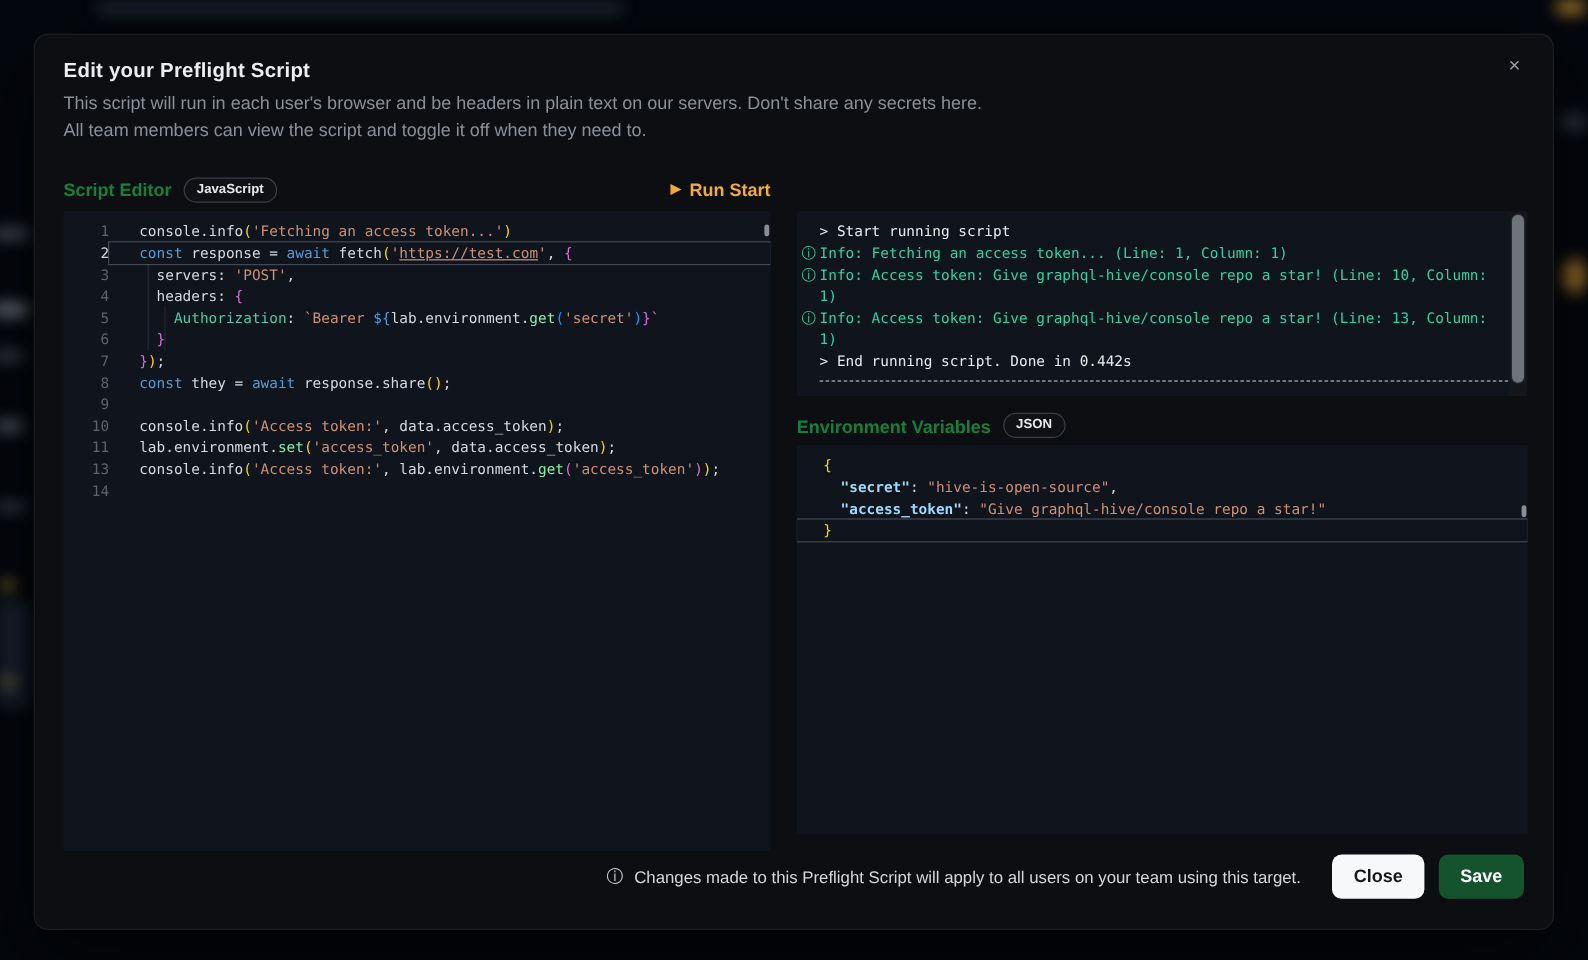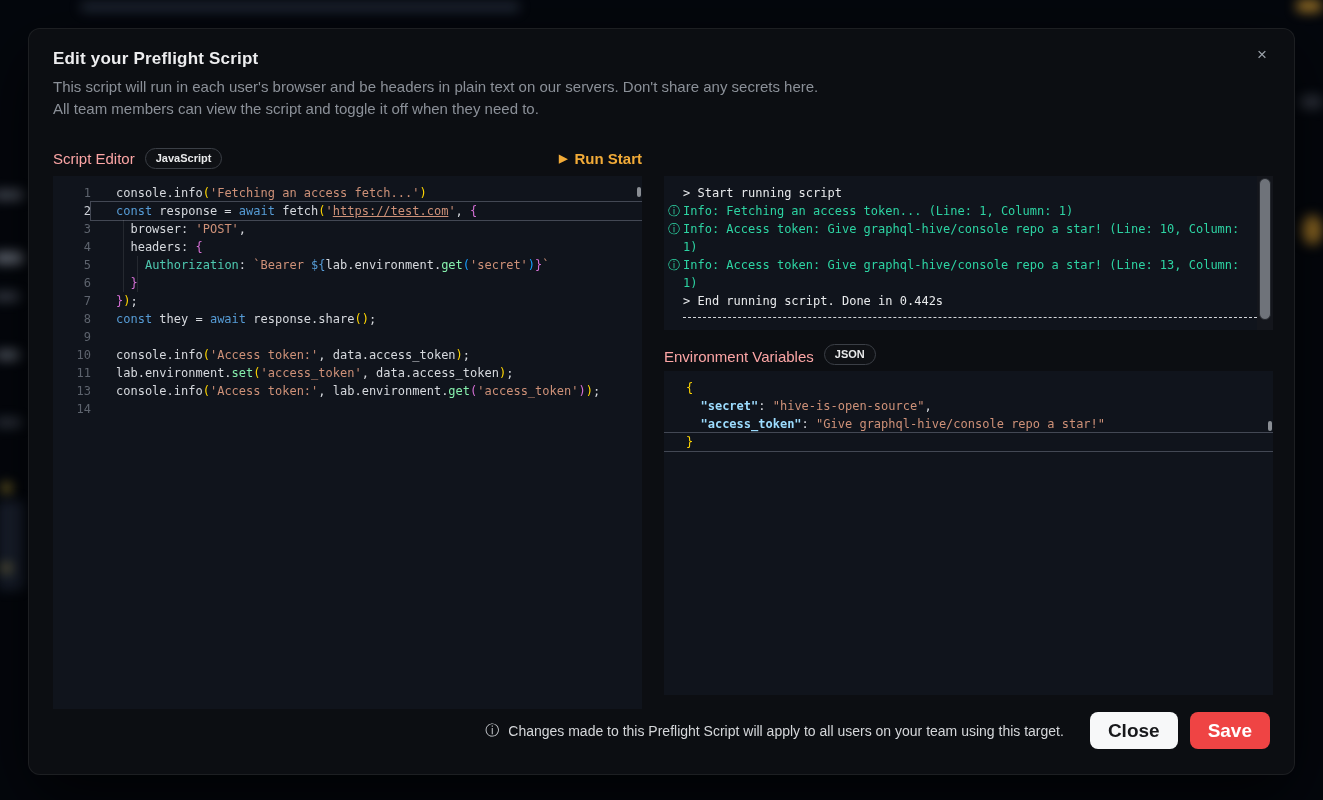--- a/index.html
+++ b/index.html
@@ -18,21 +18,21 @@
   .modal-title { position:absolute; left:24px; top:20px; font-size:17px; font-weight:700;
                  color:#ededef; letter-spacing:0.2px; }
   .modal-close { position:absolute; right:18px; top:12px; width:28px; height:28px;
                  color:#9aa0a8; font-size:17px; line-height:28px; text-align:center;
                  cursor:pointer; }
   .modal-desc { position:absolute; left:24px; color:#8b9098; font-size:15px; }
   .desc1 { top:49px; } .desc2 { top:71px; }
 
   
   .sec-head { position:absolute; display:flex; align-items:center; height:26px; }
-  .sec-title { font-size:15px; font-weight:400; color:#fca5a5; }
+  .sec-title { font-size:15px; font-weight:700; color:#15803d; }
   .badge { margin-left:10px; font-size:11px; font-weight:700; color:#e8e9ea;
            border:1px solid #3b3f46; background:#0f1115; border-radius:999px;
            padding:3px 10px; line-height:13px; }
   .amber-link { display:flex; align-items:center; gap:7px; color:#f2ab38;
                 font-size:15px; font-weight:700; cursor:pointer; }
   .amber-link .glyph { font-size:11px; line-height:11px; }
 
   
   .panel { position:absolute; background:#10141c; overflow:hidden; }
   .mono, .cl-row, .con-row { font-family:"DejaVu Sans Mono","Liberation Mono",monospace;
@@ -71,23 +71,23 @@
 
   .v-scrollbar { position:absolute; right:0; top:0; bottom:0; width:16px; background:#14161c; }
   .v-scrollbar .thumb { position:absolute; left:2px; right:2px; top:2px; bottom:10px;
                         background:#6f737a; border-radius:6px; border:1px solid #23262c; }
 
   
   .footer { position:absolute; right:24px; top:683px; display:flex; align-items:center; gap:12px; }
   .foot-note { display:flex; align-items:center; gap:9px; color:#d5d7da; font-size:14px; }
   .foot-note .i-ic { color:#cfd2d6; font-size:14px; }
   .btn { height:37px; border:none; border-radius:8px; font-family:"Liberation Sans",sans-serif;
-         font-size:19px; font-weight:700; padding:0 18px; cursor:pointer; }
+         font-size:15px; font-weight:700; padding:0 18px; cursor:pointer; }
   .btn-close { background:#f7f8f9; color:#17181b; margin-left:14px; }
-  .btn-save  { background:#ef4444; color:#ffffff; }
+  .btn-save  { background:#14532d; color:#ffffff; }
 </style>
 </head>
 <body>
 
 <div class="backdrop">
   <div class="blob" style="left:80px;top:2px;width:440px;height:10px;background:rgba(120,140,175,0.25)"></div>
   <div class="blob" style="left:-6px;top:190px;width:30px;height:10px;background:rgba(170,180,200,0.45)"></div>
   <div class="blob" style="left:-6px;top:252px;width:30px;height:12px;background:rgba(200,210,225,0.55)"></div>
   <div class="blob" style="left:-6px;top:292px;width:26px;height:9px;background:rgba(160,170,190,0.4)"></div>
   <div class="blob" style="left:-4px;top:350px;width:24px;height:10px;background:rgba(180,190,205,0.5)"></div>
@@ -113,23 +113,23 @@
     <span style="flex:1"></span>
     <span class="amber-link">
       <span class="glyph">▶</span>
       <span>Run Start</span>
     </span>
   </div>
 
 
   <div id="script-panel" class="panel">
     <div class="code-area">
-        <div class="cl-row"><span class="ln">1</span><span class="lc-wrap"><span class="lc"><span class="tk-pl">console.info</span><span class="tk-b1">(</span><span class="tk-st">'Fetching an access fetch...'</span><span class="tk-b1">)</span></span></span></div>
+        <div class="cl-row"><span class="ln">1</span><span class="lc-wrap"><span class="lc"><span class="tk-pl">console.info</span><span class="tk-b1">(</span><span class="tk-st">'Fetching an access token...'</span><span class="tk-b1">)</span></span></span></div>
         <div class="cl-row active"><span class="ln">2</span><span class="lc-wrap"><span class="lc"><span class="tk-kw">const</span><span class="tk-pl"> response = </span><span class="tk-kw">await</span><span class="tk-pl"> fetch</span><span class="tk-b1">(</span><span class="tk-st">'</span><span class="tk-lk">https://test.com</span><span class="tk-st">'</span><span class="tk-pl">, </span><span class="tk-b2">{</span></span></span></div>
-        <div class="cl-row"><span class="ln">3</span><span class="lc-wrap"><span class="lc"><span class="tk-pl">  browser: </span><span class="tk-st">'POST'</span><span class="tk-pl">,</span></span></span></div>
+        <div class="cl-row"><span class="ln">3</span><span class="lc-wrap"><span class="lc"><span class="tk-pl">  servers: </span><span class="tk-st">'POST'</span><span class="tk-pl">,</span></span></span></div>
         <div class="cl-row"><span class="ln">4</span><span class="lc-wrap"><span class="lc"><span class="tk-pl">  headers: </span><span class="tk-b2">{</span></span></span></div>
         <div class="cl-row"><span class="ln">5</span><span class="lc-wrap"><span class="lc"><span class="tk-pl">    </span><span class="tk-pr">Authorization</span><span class="tk-pl">: </span><span class="tk-st">`Bearer </span><span class="tk-kw">${</span><span class="tk-pl">lab.environment.</span><span class="tk-mt">get</span><span class="tk-b3">(</span><span class="tk-st">'secret'</span><span class="tk-b3">)</span><span class="tk-b2">}</span><span class="tk-st">`</span></span></span></div>
         <div class="cl-row"><span class="ln">6</span><span class="lc-wrap"><span class="lc"><span class="tk-pl">  </span><span class="tk-b2">}</span></span></span></div>
         <div class="cl-row"><span class="ln">7</span><span class="lc-wrap"><span class="lc"><span class="tk-b2">}</span><span class="tk-b1">)</span><span class="tk-pl">;</span></span></span></div>
         <div class="cl-row"><span class="ln">8</span><span class="lc-wrap"><span class="lc"><span class="tk-kw">const</span><span class="tk-pl"> they = </span><span class="tk-kw">await</span><span class="tk-pl"> response.share</span><span class="tk-b1">()</span><span class="tk-pl">;</span></span></span></div>
         <div class="cl-row"><span class="ln">9</span><span class="lc-wrap"><span class="lc"></span></span></div>
         <div class="cl-row"><span class="ln">10</span><span class="lc-wrap"><span class="lc"><span class="tk-pl">console.info</span><span class="tk-b1">(</span><span class="tk-st">'Access token:'</span><span class="tk-pl">, data.access_token</span><span class="tk-b1">)</span><span class="tk-pl">;</span></span></span></div>
         <div class="cl-row"><span class="ln">11</span><span class="lc-wrap"><span class="lc"><span class="tk-pl">lab.environment.</span><span class="tk-mt">set</span><span class="tk-b1">(</span><span class="tk-st">'access_token'</span><span class="tk-pl">, data.access_token</span><span class="tk-b1">)</span><span class="tk-pl">;</span></span></span></div>
         <div class="cl-row"><span class="ln">13</span><span class="lc-wrap"><span class="lc"><span class="tk-pl">console.info</span><span class="tk-b1">(</span><span class="tk-st">'Access token:'</span><span class="tk-pl">, lab.environment.</span><span class="tk-mt">get</span><span class="tk-b2">(</span><span class="tk-st">'access_token'</span><span class="tk-b2">)</span><span class="tk-b1">)</span><span class="tk-pl">;</span></span></span></div>
         <div class="cl-row"><span class="ln">14</span><span class="lc-wrap"><span class="lc"></span></span></div>

